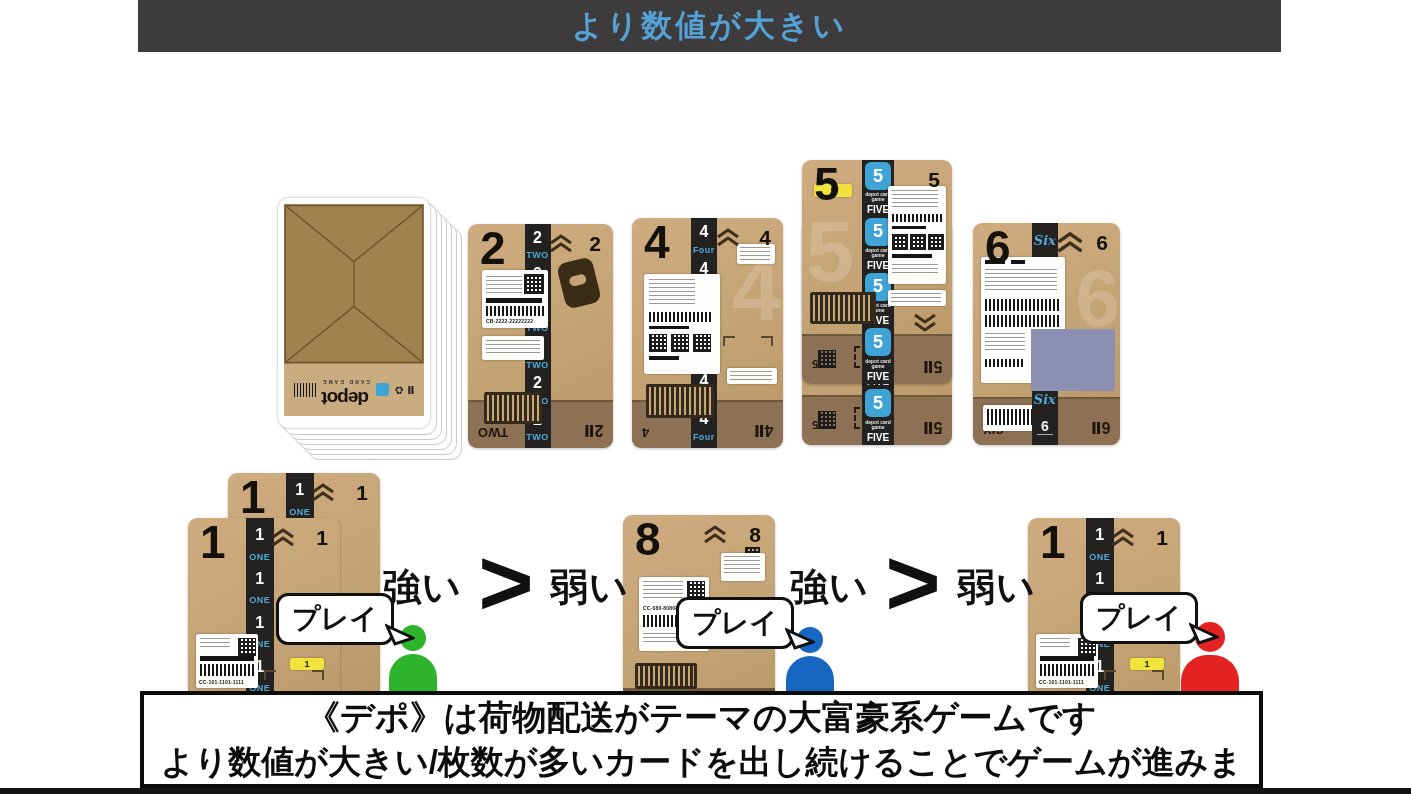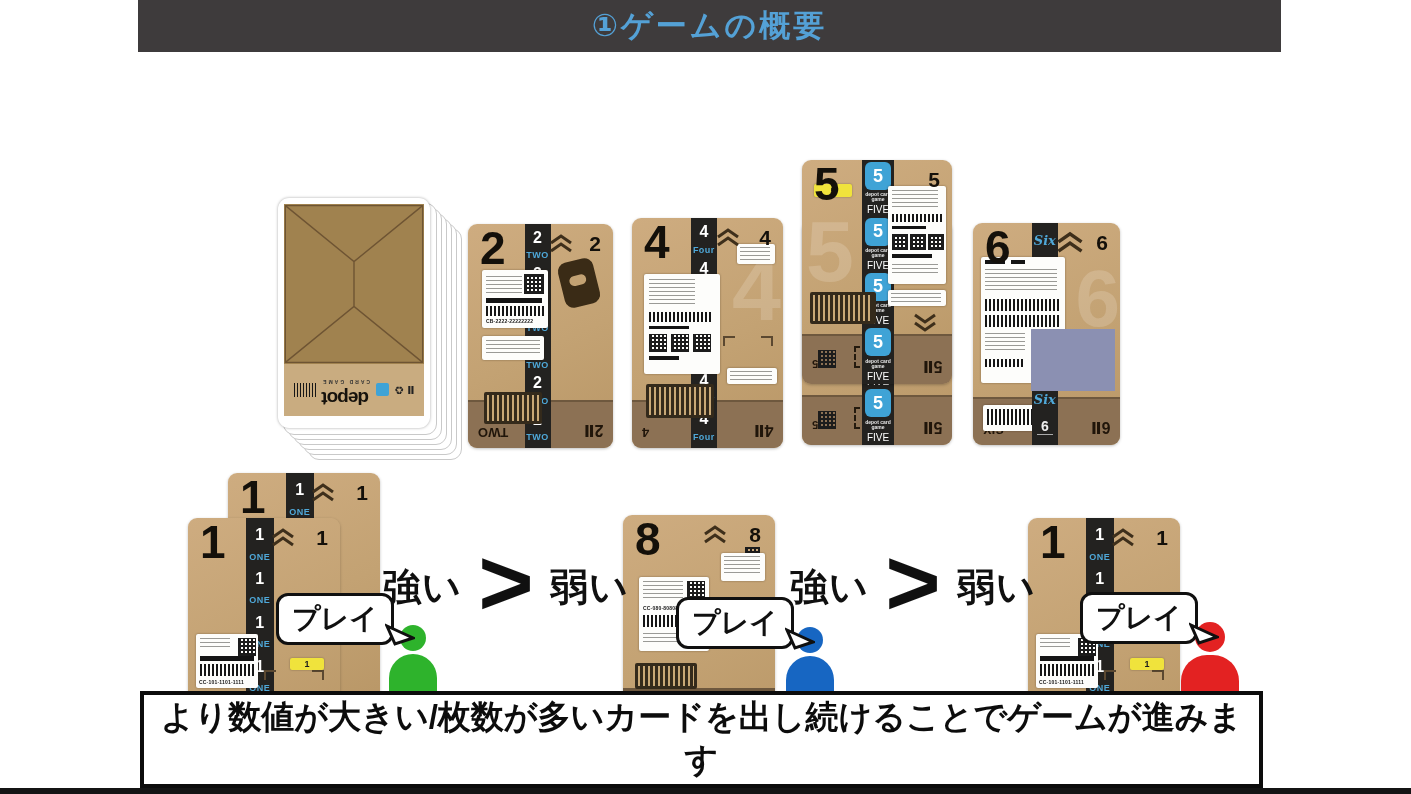--- a/index.html
+++ b/index.html
@@ -19,21 +19,21 @@
   .chev{position:absolute;top:10px;left:55%;z-index:7}
   .chev.down{transform:rotate(180deg)}
   .tape{position:absolute;top:0;bottom:0;width:26px;background:#232220;z-index:4;display:flex;
         flex-direction:column;align-items:center;justify-content:space-evenly;overflow:hidden}
   .tape--five{width:32px}
   .tv{color:#fff;font-weight:900;font-size:16px;line-height:16px}
   .tw{color:#4FA8D8;font-weight:900;font-size:9px;line-height:9px;letter-spacing:.5px}
   .badge{width:26px;height:28px;background:#3FA3D6;border-radius:6px;color:#fff;font-size:18px;
          font-weight:900;display:flex;align-items:center;justify-content:center}
   .tsub{color:#e8e8e8;font-size:5px;line-height:5px;text-align:center;width:26px;font-weight:bold}
-  .tfive{color:#fff;font-weight:400;font-size:10px}
+  .tfive{color:#fff;font-weight:700;font-size:10px}
   .tsix{color:#4FA8D8;font-weight:bold;font-style:italic;font-family:"DejaVu Serif",serif;font-size:13px}
   .t6v{color:#eee;font-weight:bold;font-size:14px;border-bottom:1px solid #aaa;padding:0 4px}
 
   .band{position:absolute;left:0;right:0;bottom:0;height:46px;background:#8C7154;border-top:2px solid #6E583E;z-index:3}
   .inv{transform:rotate(180deg);display:inline-block;font-weight:900;color:#20150a}
   .bl{position:absolute;left:10px;bottom:8px;font-size:13px}
   .br{position:absolute;right:10px;bottom:8px;font-size:16px}
 
   .ship{position:absolute;background:#fdfdfb;border-radius:2px;box-shadow:0 0 2px rgba(40,30,10,.5);z-index:5;overflow:hidden}
   .lines{position:absolute;background:repeating-linear-gradient(180deg,#9a9a96 0 1px,transparent 1px 4px)}
@@ -93,21 +93,21 @@
   .f1{font-size:34px;line-height:45px}
   .f2{font-size:33px;line-height:43px}
   .bstrip{position:absolute;left:0;top:788px;width:1411px;height:6px;background:#141414;z-index:60}
 </style>
 </head>
 <body>
 
 <div id="page">
 
   <div class="hdr">
-    <span class="t">①ゲームの概要</span>
+    <span class="t">より数値が大きい</span>
   </div>
 
   <div class="deck">
     <div class="dl" style="left:30px;top:30px"></div>
     <div class="dl" style="left:25px;top:25px"></div>
     <div class="dl" style="left:20px;top:20px"></div>
     <div class="dl" style="left:15px;top:15px"></div>
     <div class="dl" style="left:10px;top:10px"></div>
     <div class="dl" style="left:5px;top:5px"></div>
     <div class="dfront">
@@ -482,18 +482,19 @@
     <svg class="btail" width="30" height="24" viewBox="0 0 30 24">
       <polygon points="2,4 28,16 10,22" fill="#fff" stroke="#101010" stroke-width="3"></polygon>
     </svg>
   </div>
   <div class="person big" style="left:1181px;top:622px">
     <div class="ph" style="background:#E32222"></div>
     <div class="pb" style="background:#E32222"></div>
   </div>
 
   <div class="footer">
+    <div class="f1">《デポ》は荷物配送がテーマの大富豪系ゲームです</div>
     <div class="f2">より数値が大きい/枚数が多いカードを出し続けることでゲームが進みます</div>
   </div>
 
   <div class="bstrip"></div>
 
 </div>
 
 </body></html>

